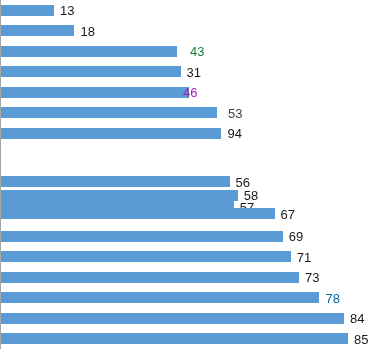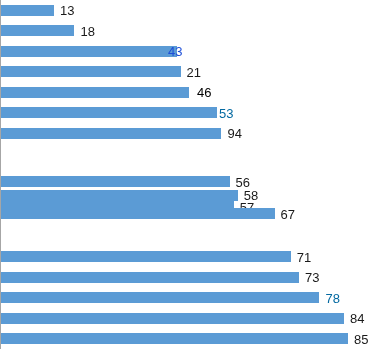--- a/index.html
+++ b/index.html
@@ -73,53 +73,57 @@
       <div class="bar-row" style="top: 4.76px; height: 11px;">
         <div class="bar" style="width: 53.07px; background: rgb(91, 155, 213);"></div>
         <span class="bar-label" style="left: 59.07px; color: rgb(26, 26, 26);">13</span>
       </div>
       <div class="bar-row" style="top: 25.29px; height: 11px;">
         <div class="bar" style="width: 73.48px; background: rgb(91, 155, 213);"></div>
         <span class="bar-label" style="left: 79.48px; color: rgb(26, 26, 26);">18</span>
       </div>
       <div class="bar-row" style="top: 45.82px; height: 11px;">
         <div class="bar" style="width: 175.54px; background: rgb(91, 155, 213);"></div>
-        <span class="bar-label" style="left: 167px; color: #1d4ed8;">43</span>
+        <span class="bar-label" style="left: 189px; color: #15803d;">43</span>
       </div>
       <div class="bar-row" style="top: 66.35px; height: 11px;">
         <div class="bar" style="width: 179.62px; background: rgb(91, 155, 213);"></div>
-        <span class="bar-label" style="left: 185.62px; color: rgb(26, 26, 26);">21</span>
+        <span class="bar-label" style="left: 185.62px; color: rgb(26, 26, 26);">31</span>
       </div>
       <div class="bar-row" style="top: 86.88px; height: 11px;">
         <div class="bar" style="width: 187.79px; background: rgb(91, 155, 213);"></div>
-        <span class="bar-label" style="left: 196px; color: #000000;">46</span>
+        <span class="bar-label" style="left: 182px; color: #a21caf;">46</span>
       </div>
       <div class="bar-row" style="top: 107.41px; height: 11px;">
         <div class="bar" style="width: 216.36px; background: rgb(91, 155, 213);"></div>
-        <span class="bar-label" style="left: 218px; color: #0369a1;">53</span>
+        <span class="bar-label" style="left: 227px; color: #404040;">53</span>
       </div>
       <div class="bar-row" style="top: 127.94px; height: 11px;">
         <div class="bar" style="width: 220.45px; background: rgb(91, 155, 213);"></div>
         <span class="bar-label" style="left: 226.45px; color: rgb(26, 26, 26);">94</span>
       </div>
       <div class="bar-row" style="top: 148.47px; height: 11px; margin-top: 28px;">
         <div class="bar" style="width: 228.61px; background: rgb(91, 155, 213);"></div>
         <span class="bar-label" style="left: 234.61px; color: rgb(26, 26, 26);">56</span>
       </div>
       <div class="bar-row" style="top: 169px; height: 11px; margin-top: 32px;">
         <div class="bar" style="width: 232.69px; background: rgb(91, 155, 213);"></div>
         <span class="bar-label" style="left: 238.69px; color: rgb(26, 26, 26);">57</span>
       </div>
       <div class="bar-row" style="top: 189.53px; height: 11px;">
         <div class="bar" style="width: 236.78px; background: rgb(91, 155, 213);"></div>
         <span class="bar-label" style="left: 242.78px; color: rgb(26, 26, 26);">58</span>
       </div>
       <div class="bar-row" style="top: 208px; height: 11px;">
         <div class="bar" style="width: 273.52px; background: rgb(91, 155, 213);"></div>
         <span class="bar-label" style="left: 279.52px; color: rgb(26, 26, 26);">67</span>
+      </div>
+      <div class="bar-row" style="top: 230.59px; height: 11px;">
+        <div class="bar" style="width: 281.68px; background: rgb(91, 155, 213);"></div>
+        <span class="bar-label" style="left: 287.68px; color: rgb(26, 26, 26);">69</span>
       </div>
       <div class="bar-row" style="top: 251.12px; height: 11px;">
         <div class="bar" style="width: 289.85px; background: rgb(91, 155, 213);"></div>
         <span class="bar-label" style="left: 295.85px; color: rgb(26, 26, 26);">71</span>
       </div>
       <div class="bar-row" style="top: 271.65px; height: 11px;">
         <div class="bar" style="width: 298.01px; background: rgb(91, 155, 213);"></div>
         <span class="bar-label" style="left: 304.01px; color: rgb(26, 26, 26);">73</span>
       </div>
       <div class="bar-row" style="top: 292.18px; height: 11px;">

